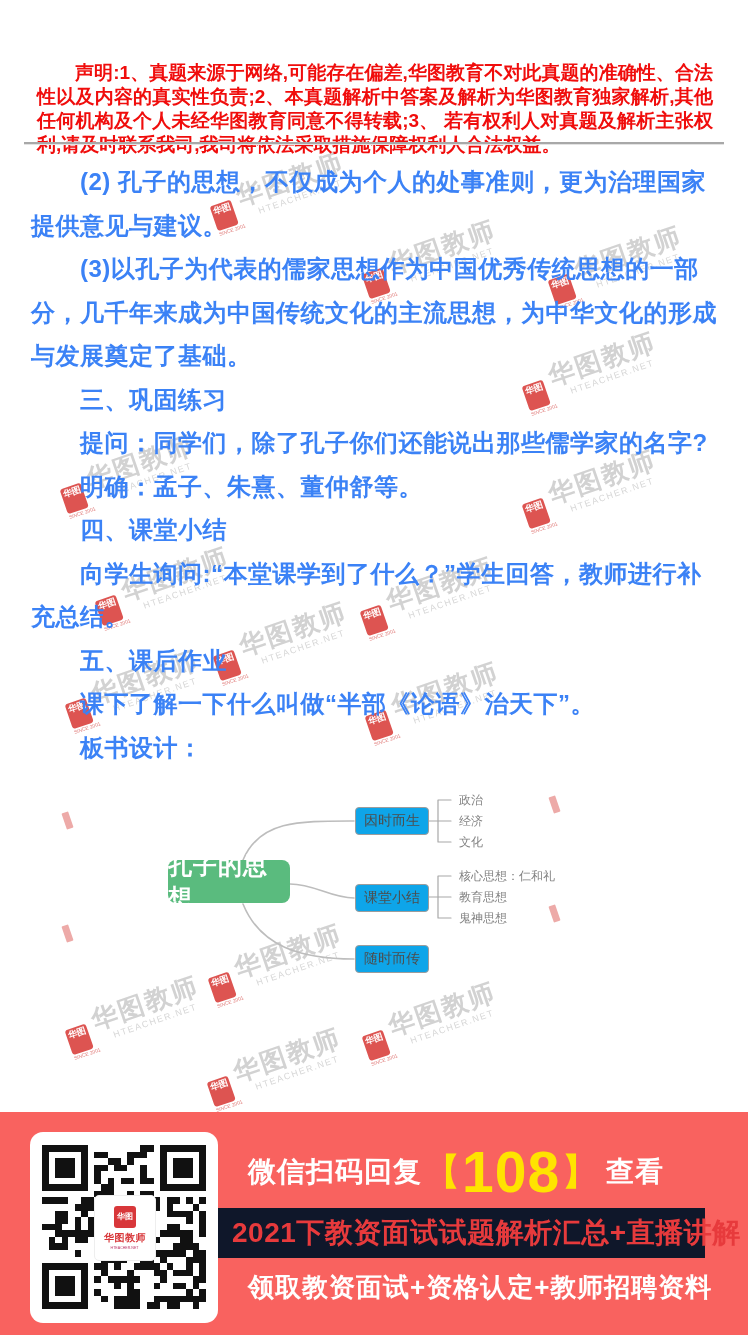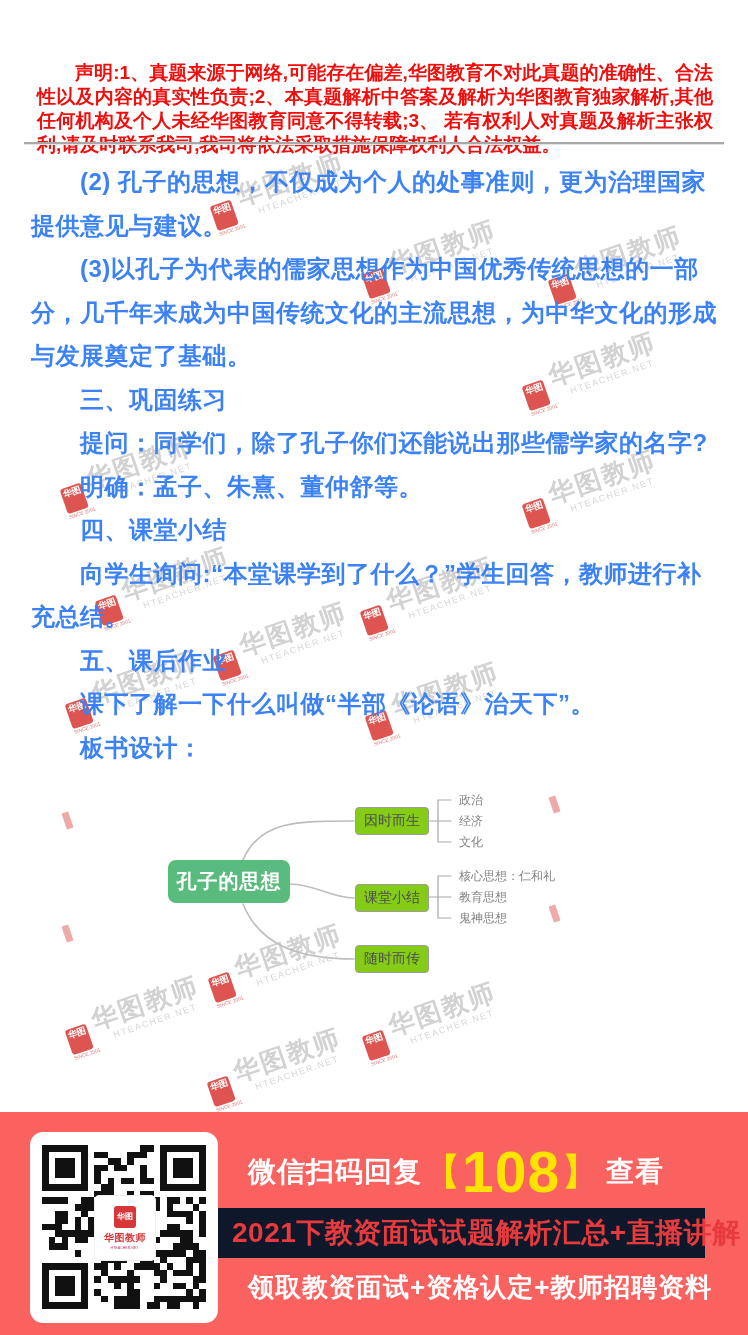--- a/index.html
+++ b/index.html
@@ -23,26 +23,26 @@
   .bodyline{
     position:absolute;left:31px;width:690px;height:44px;
     color:#3b82f6;font-size:24px;font-weight:600;line-height:44px;
     white-space:nowrap;z-index:2;letter-spacing:.5px;
   }
   
   .mm-svg{position:absolute;left:150px;top:780px;z-index:1;}
   .mm-root{
     position:absolute;left:168px;top:860px;width:122px;height:43px;
     background:#5abb7e;border-radius:8px;color:#fff;
-    font-size:20px;font-weight:700;letter-spacing:1px;
+    font-size:24px;font-weight:700;letter-spacing:1px;
     display:flex;align-items:center;justify-content:center;z-index:2;
   }
   .mm-branch{
     position:absolute;left:355px;width:72px;height:26px;
-    background:#84cc16;border:1px solid #9c9c9c;border-radius:4px;
+    background:#0ea5e9;border:1px solid #9c9c9c;border-radius:4px;
     color:#4d4d4d;font-size:14px;
     display:flex;align-items:center;justify-content:center;z-index:2;
   }
   .mm-child{
     position:absolute;left:459px;height:16px;line-height:16px;
     color:#828282;font-size:12px;white-space:nowrap;z-index:2;
   }
   
   .wm{
     position:absolute;display:flex;align-items:flex-end;

